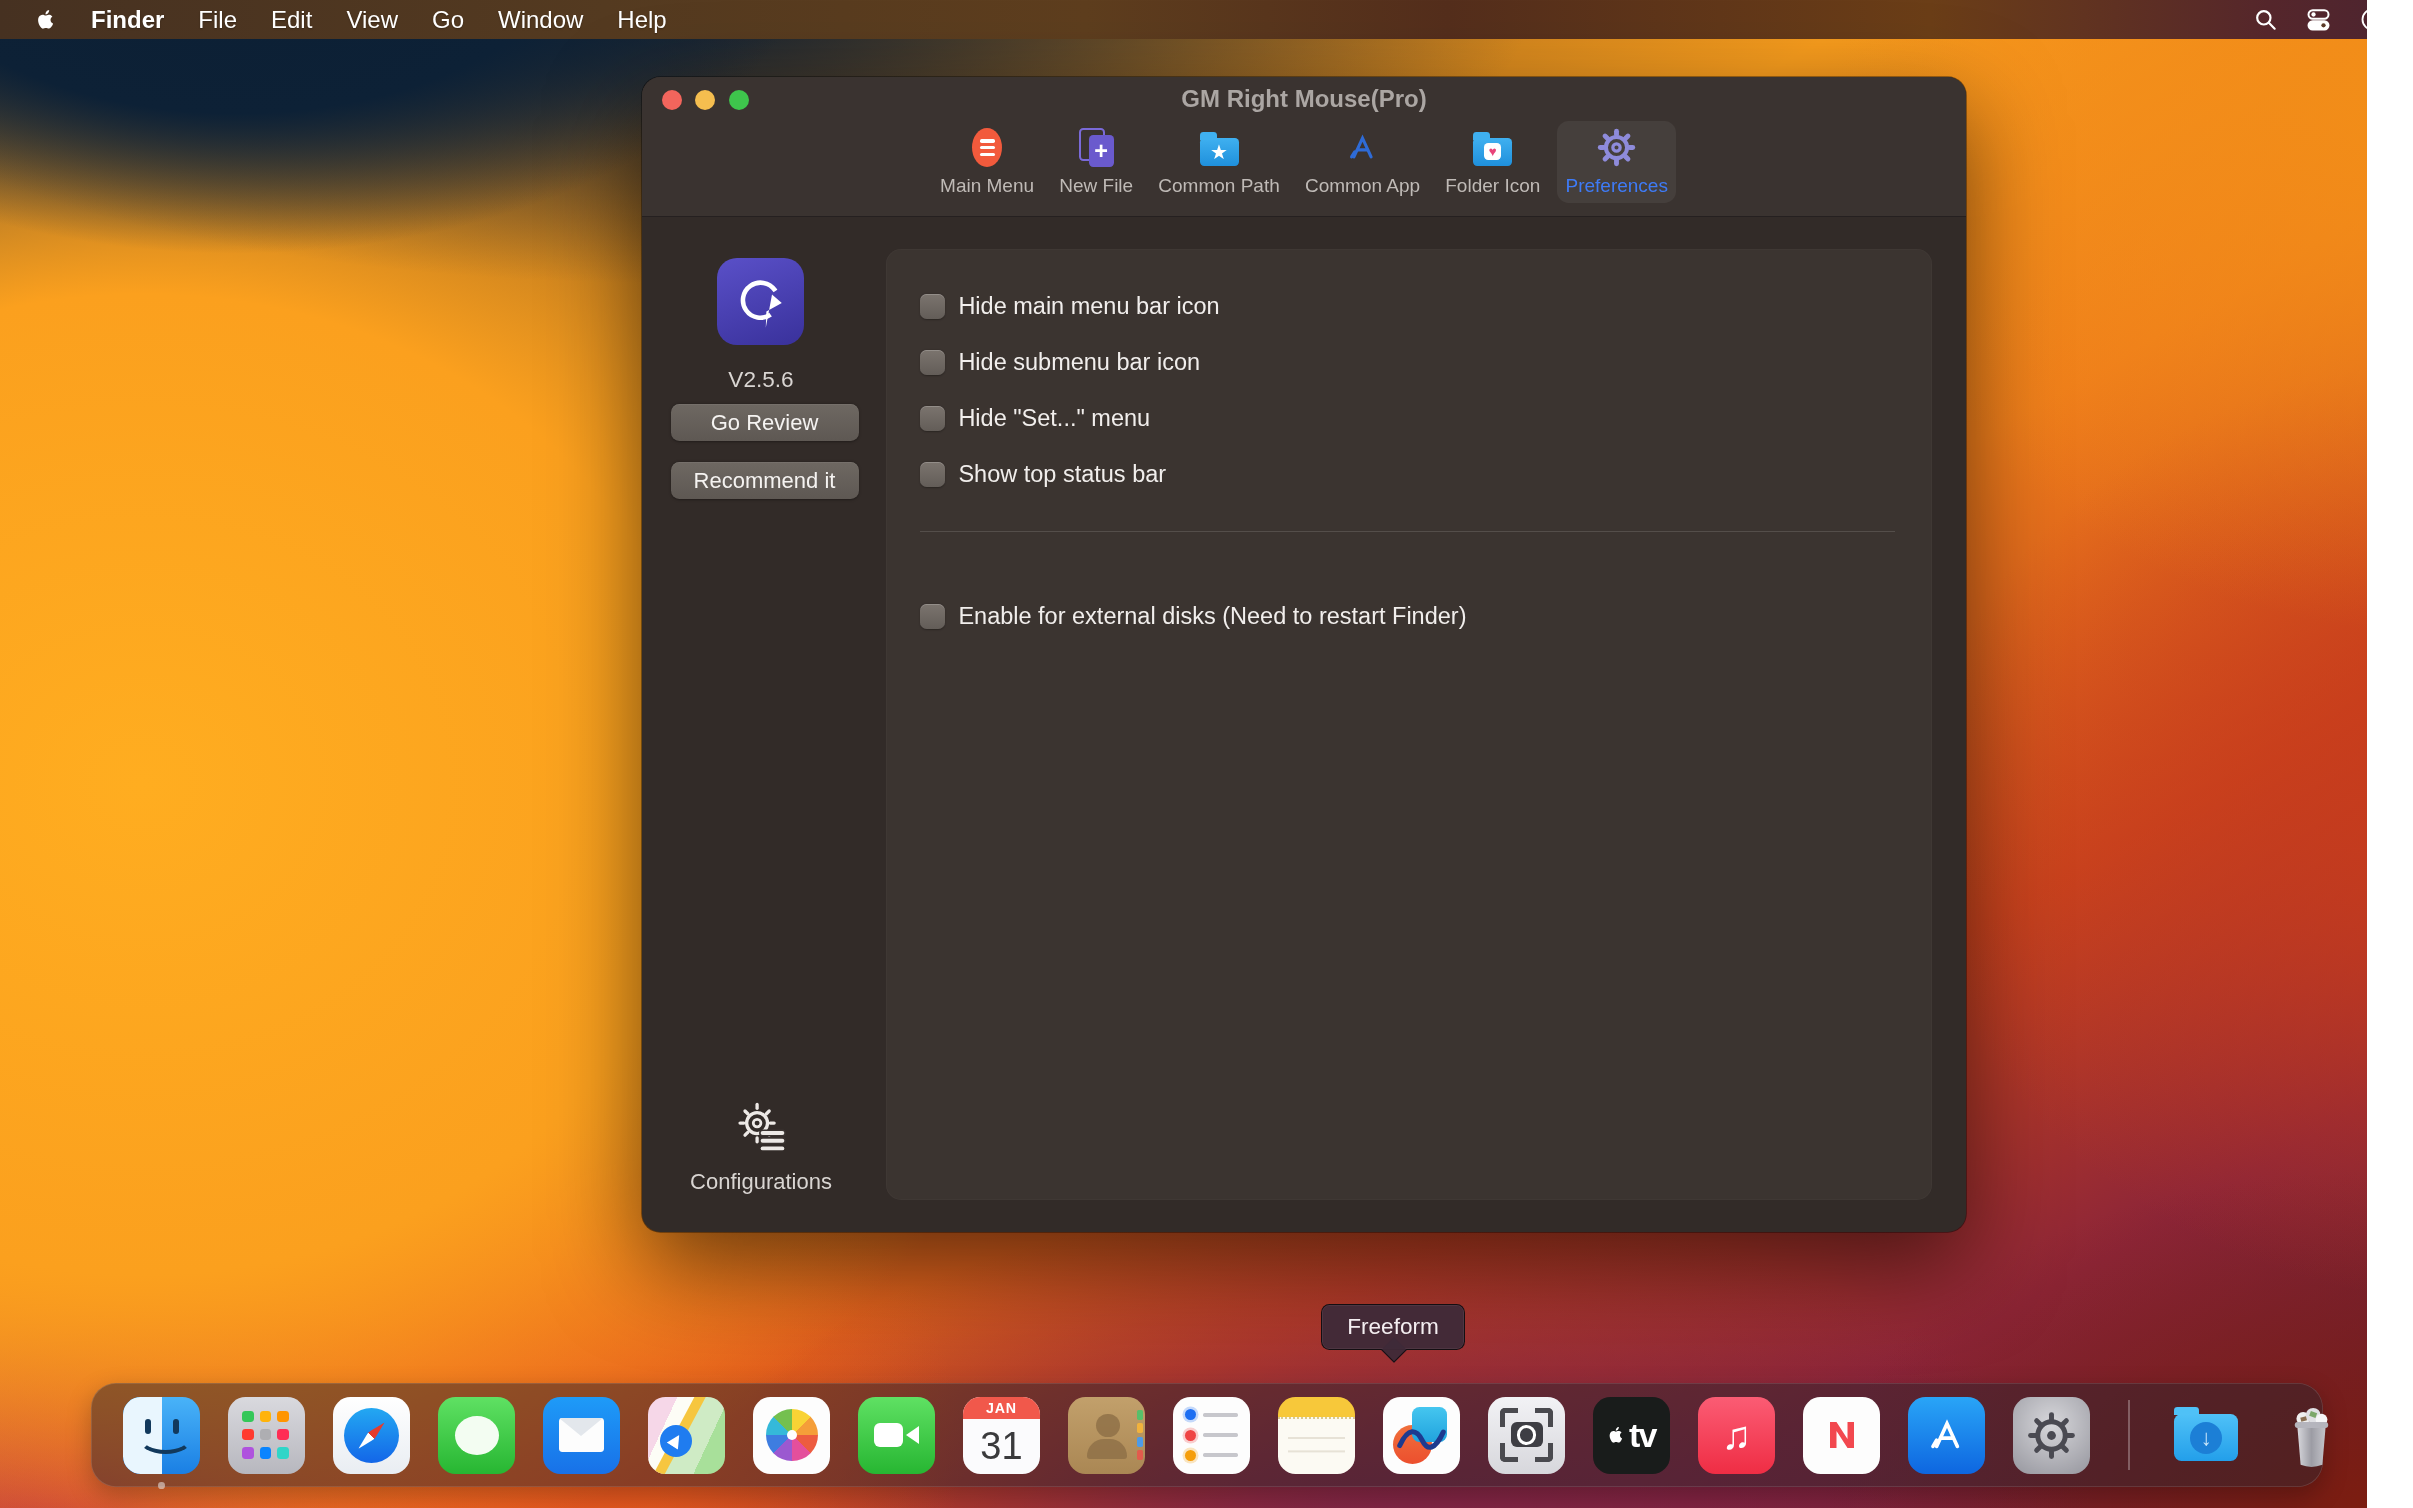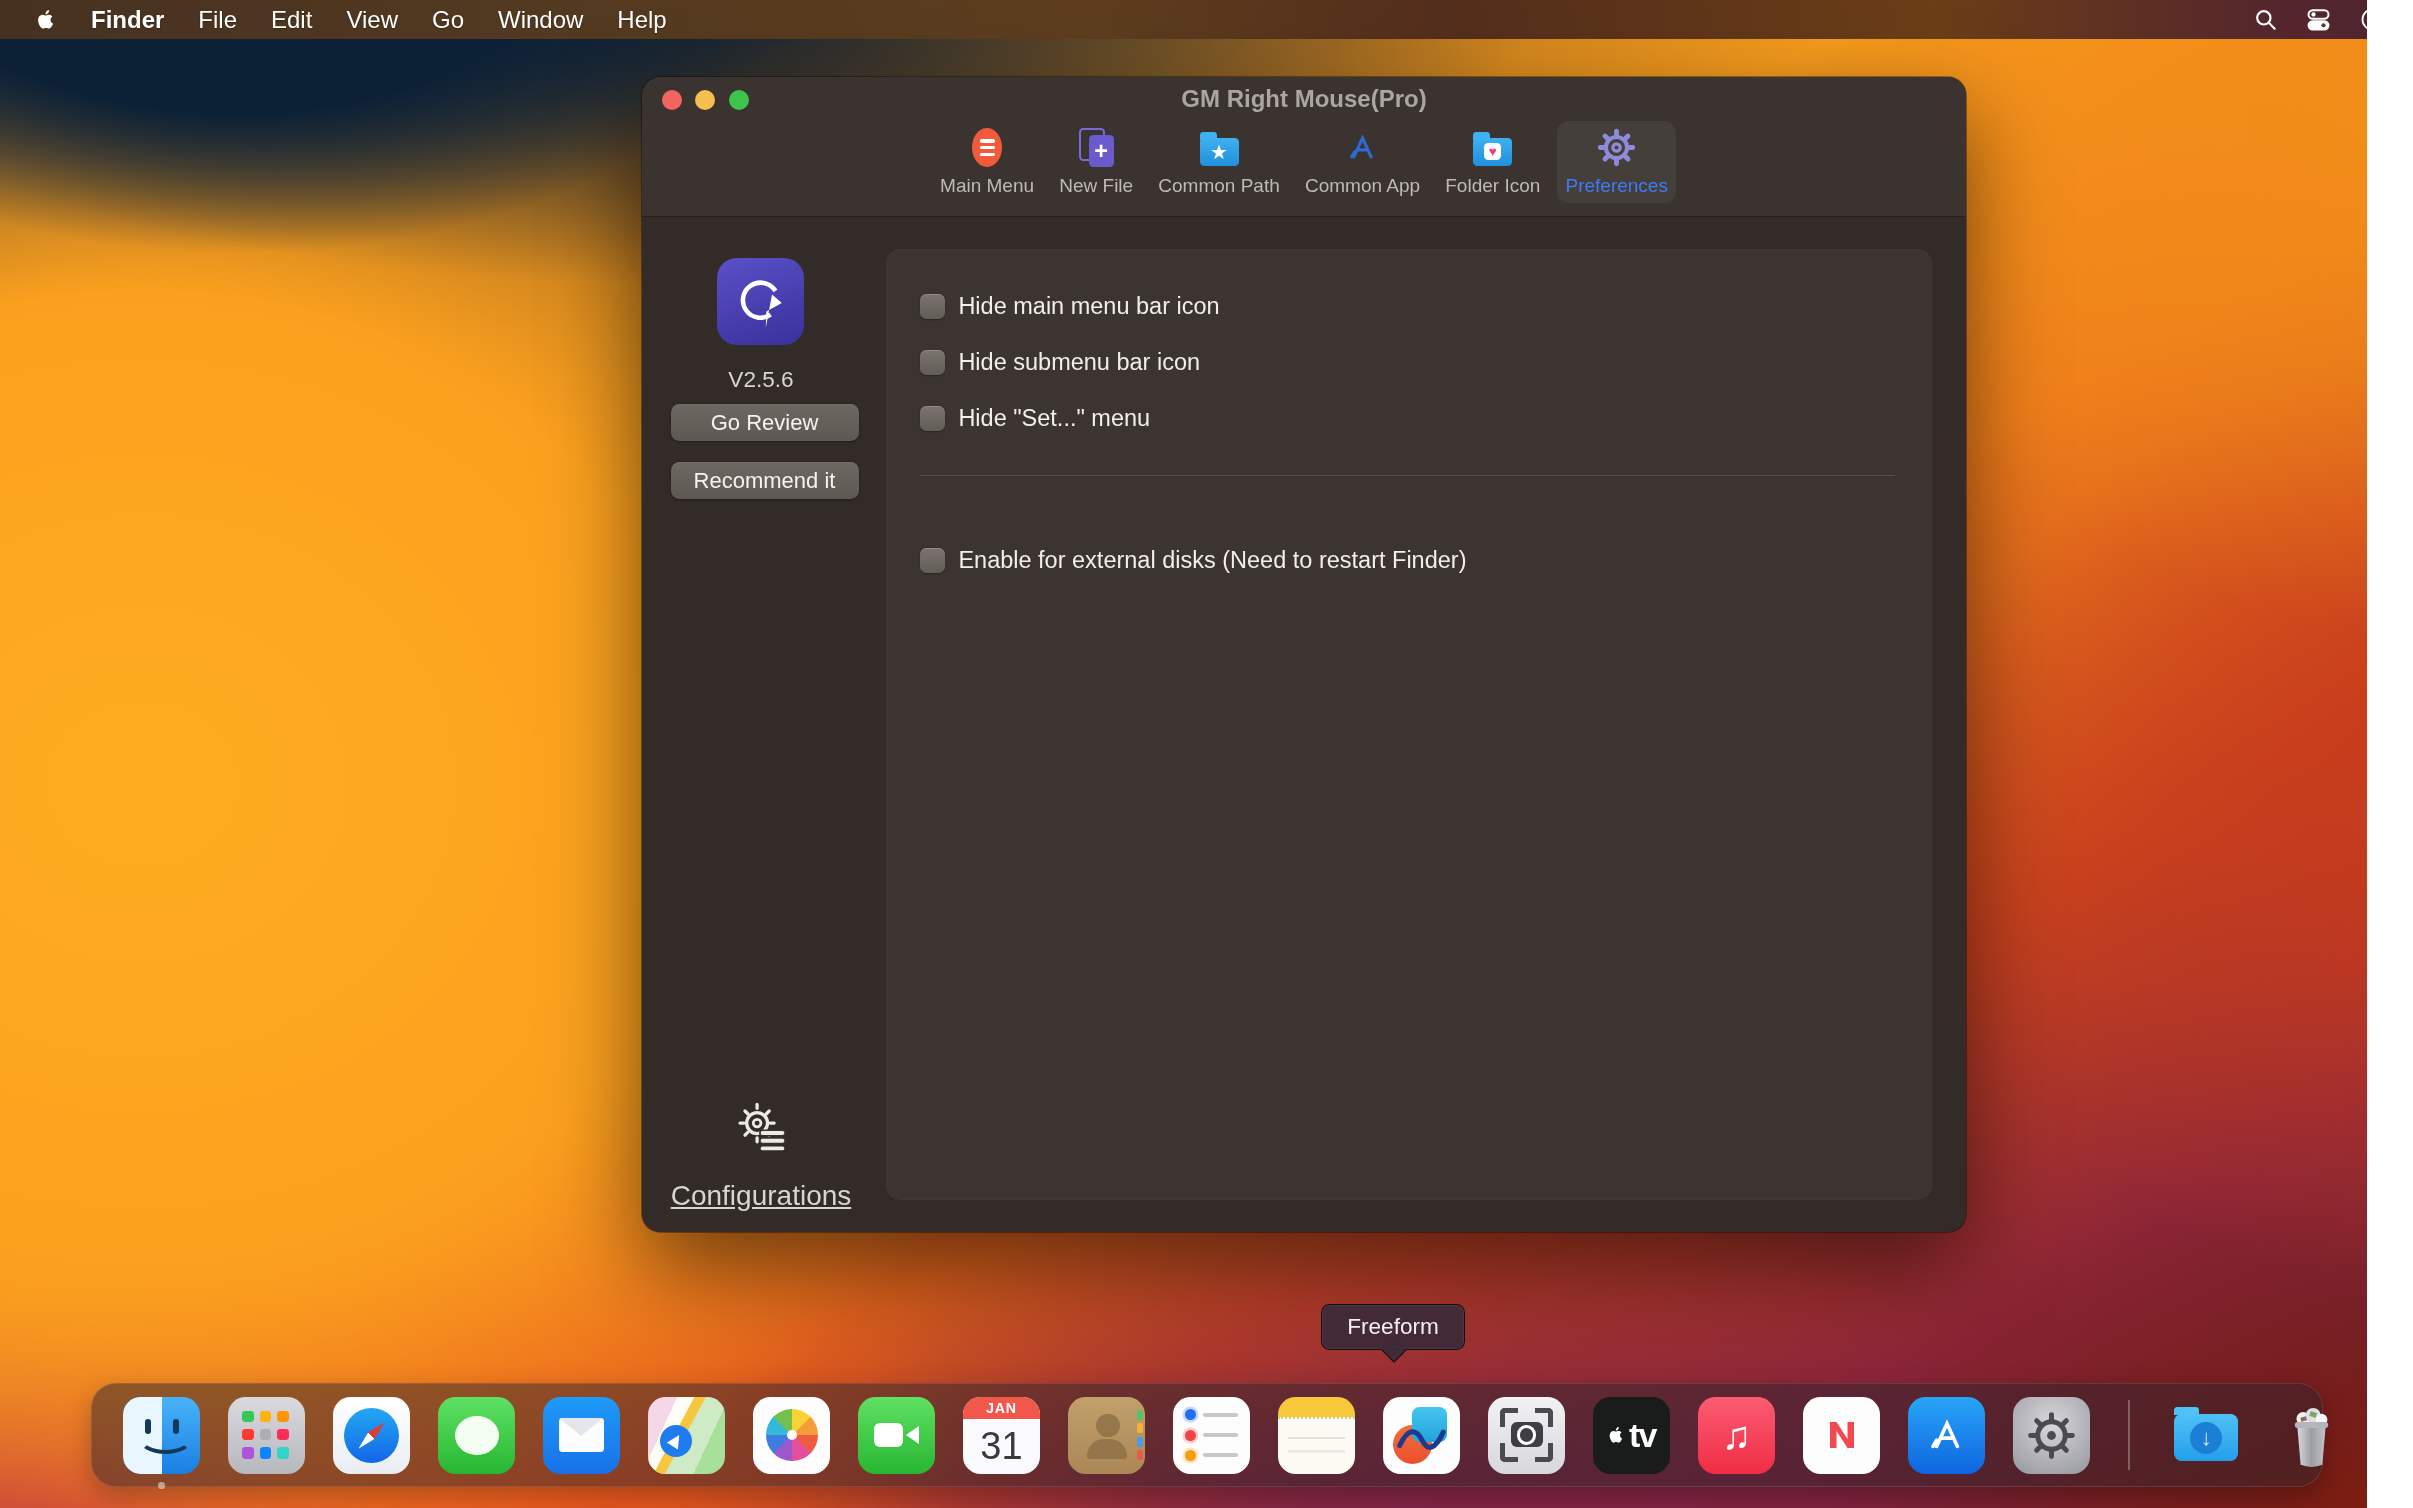--- a/index.html
+++ b/index.html
@@ -64,21 +64,21 @@
   
   .appicon{position:absolute;left:75px;top:181px;width:87px;height:87px;border-radius:20px;
     background:linear-gradient(160deg,#5A50C8,#39319B);display:flex;align-items:center;justify-content:center;}
   .version{position:absolute;left:0;top:290px;width:238px;text-align:center;font-size:22.6px;color:#D9D5D2;}
   .sbtn{position:absolute;left:28.5px;width:188px;height:37px;border-radius:8.4px;border:none;
     background:linear-gradient(180deg,#6E6862,#5E5853);color:#F5F3F1;font-size:22px;font-family:inherit;
     box-shadow:0 0.8px 2.5px rgba(0,0,0,.35), inset 0 0.8px 0 rgba(255,255,255,.08);}
   .sbtn.go{top:327px;} .sbtn.rec{top:385px;}
   .configwrap{position:absolute;left:0;top:1023px;width:238px;display:flex;flex-direction:column;align-items:center;cursor:default;}
   .configwrap svg{width:55px;height:55px;}
-  .configlabel{margin-top:25px;font-size:28px;color:#D9D5D2;text-decoration:underline;}
+  .configlabel{margin-top:14px;font-size:22px;color:#D9D5D2;}
 
   
   .panel{position:absolute;left:244px;top:172px;width:1046px;height:951px;border-radius:15px;background:#3B3430;
     box-shadow:inset 0 0 0 0.8px rgba(255,255,255,.03);}
   .prow{display:flex;align-items:center;gap:13.4px;height:25px;margin:0 0 31px 34px;}
   .rows{padding-top:45px;}
   .cb{width:25px;height:25px;border-radius:6.7px;flex:0 0 auto;background:linear-gradient(180deg,#7B746E,#635D58);
     box-shadow:inset 0 0.8px 0 rgba(255,255,255,.25),0 0.8px 1.7px rgba(0,0,0,.3);}
   .plabel{font-size:23.5px;color:#F1EEEC;}
   .pdivider{height:0;border-top:1.7px solid rgba(255,255,255,.13);margin:44px 37px 0 34px;}
@@ -366,20 +366,24 @@
           <span class="plabel">Hide main menu bar icon</span>
         </div>
         <div class="prow">
           <span class="cb"></span>
           <span class="plabel">Hide submenu bar icon</span>
         </div>
         <div class="prow">
           <span class="cb"></span>
           <span class="plabel">Hide "Set..." menu</span>
         </div>
+        <div class="prow">
+          <span class="cb"></span>
+          <span class="plabel">Show top status bar</span>
+        </div>
       </div>
       <div class="pdivider"></div>
       <div class="prow extrow">
         <span class="cb"></span>
         <span class="plabel">Enable for external disks (Need to restart Finder)</span>
       </div>
     </div>
   </div>
 
   <div class="tooltip">

